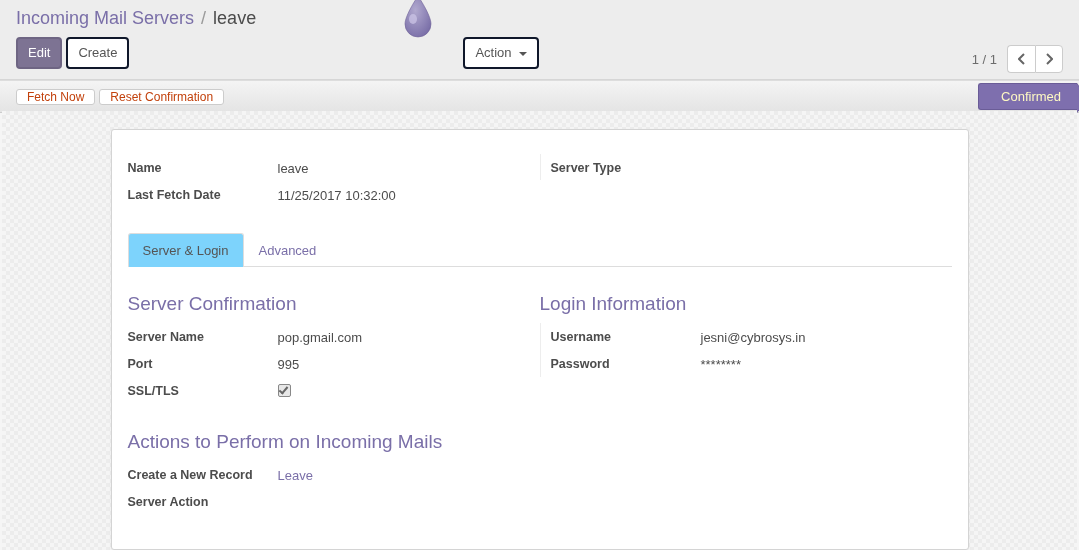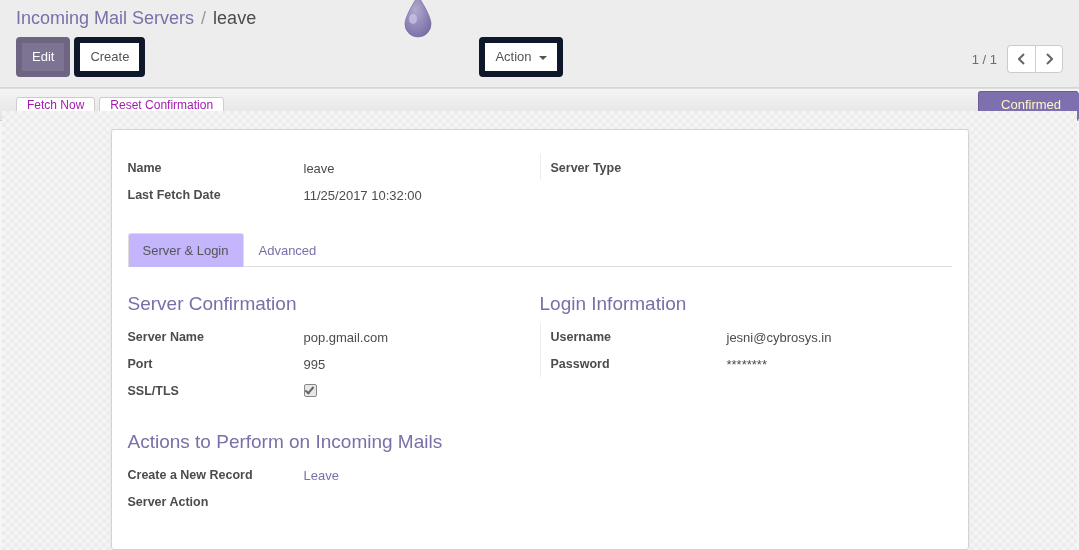--- a/index.html
+++ b/index.html
@@ -38,21 +38,21 @@
     display: flex;
     align-items: center;
     padding: 4px 0 10px 0;
     position: relative;
   }
   .btn {
     display: inline-block;
     padding: 5px 10px;
     font-size: 13px;
     line-height: 1.42;
-    border: 6px solid #0f172a;
+    border: 2px solid #0f172a;
     border-radius: 4px;
     background: #fff;
     color: #555;
     cursor: pointer;
     margin-right: 4px;
   }
   .btn-primary {
     background: #7d7393;
     border-color: #6e6583;
     color: #fff;
@@ -114,21 +114,21 @@
     background: linear-gradient(#f4f4f4,#e4e4e4);
     padding: 0 0 0 16px;
     position: relative;
   }
   .sbtn {
     display: inline-block;
     padding: 0 10px;
     background: #fff;
     border: 1px solid #ccc;
     border-radius: 3px;
-    color: #a21caf;
+    color: #c2410c;
     font-size: 12px;
     margin-right: 4px;
     cursor: pointer;
   }
   .status-stages {
     position: absolute;
     right: 2px; top: 2px; bottom: 2px;
     display: flex;
     align-items: stretch;
   }
@@ -205,21 +205,21 @@
   }
   .group-row .half:first-child .group { border-left: none; padding-left: 0; }
   .half { flex: 1; padding-right: 18px; }
 
   .field {
     display: flex;
     align-items: flex-start;
     padding: 5px 0;
   }
   .field .label {
-    width: 176px;
+    width: 150px;
     font-weight: bold;
     color: #4c4c4c;
     padding-top: 2px;
     font-size: 12.5px;
   }
   .field .value {
     flex: 1;
     color: #4c4c4c;
     font-size: 13px;
     padding-top: 2px;
@@ -239,21 +239,21 @@
     color: #7a6fa8;
     font-size: 13px;
     cursor: pointer;
     position: relative;
     top: 1px;
     border-radius: 3px 3px 0 0;
   }
   .tab.active {
     color: #555;
     border-color: #ddd;
-    background: #c4b5fd;
+    background: #7dd3fc;
   }
 
   h2.section {
     color: #7a6fa8;
     font-size: 19px;
     font-weight: 500;
     margin: 26px 0 8px 0;
   }
 
   .chk {

